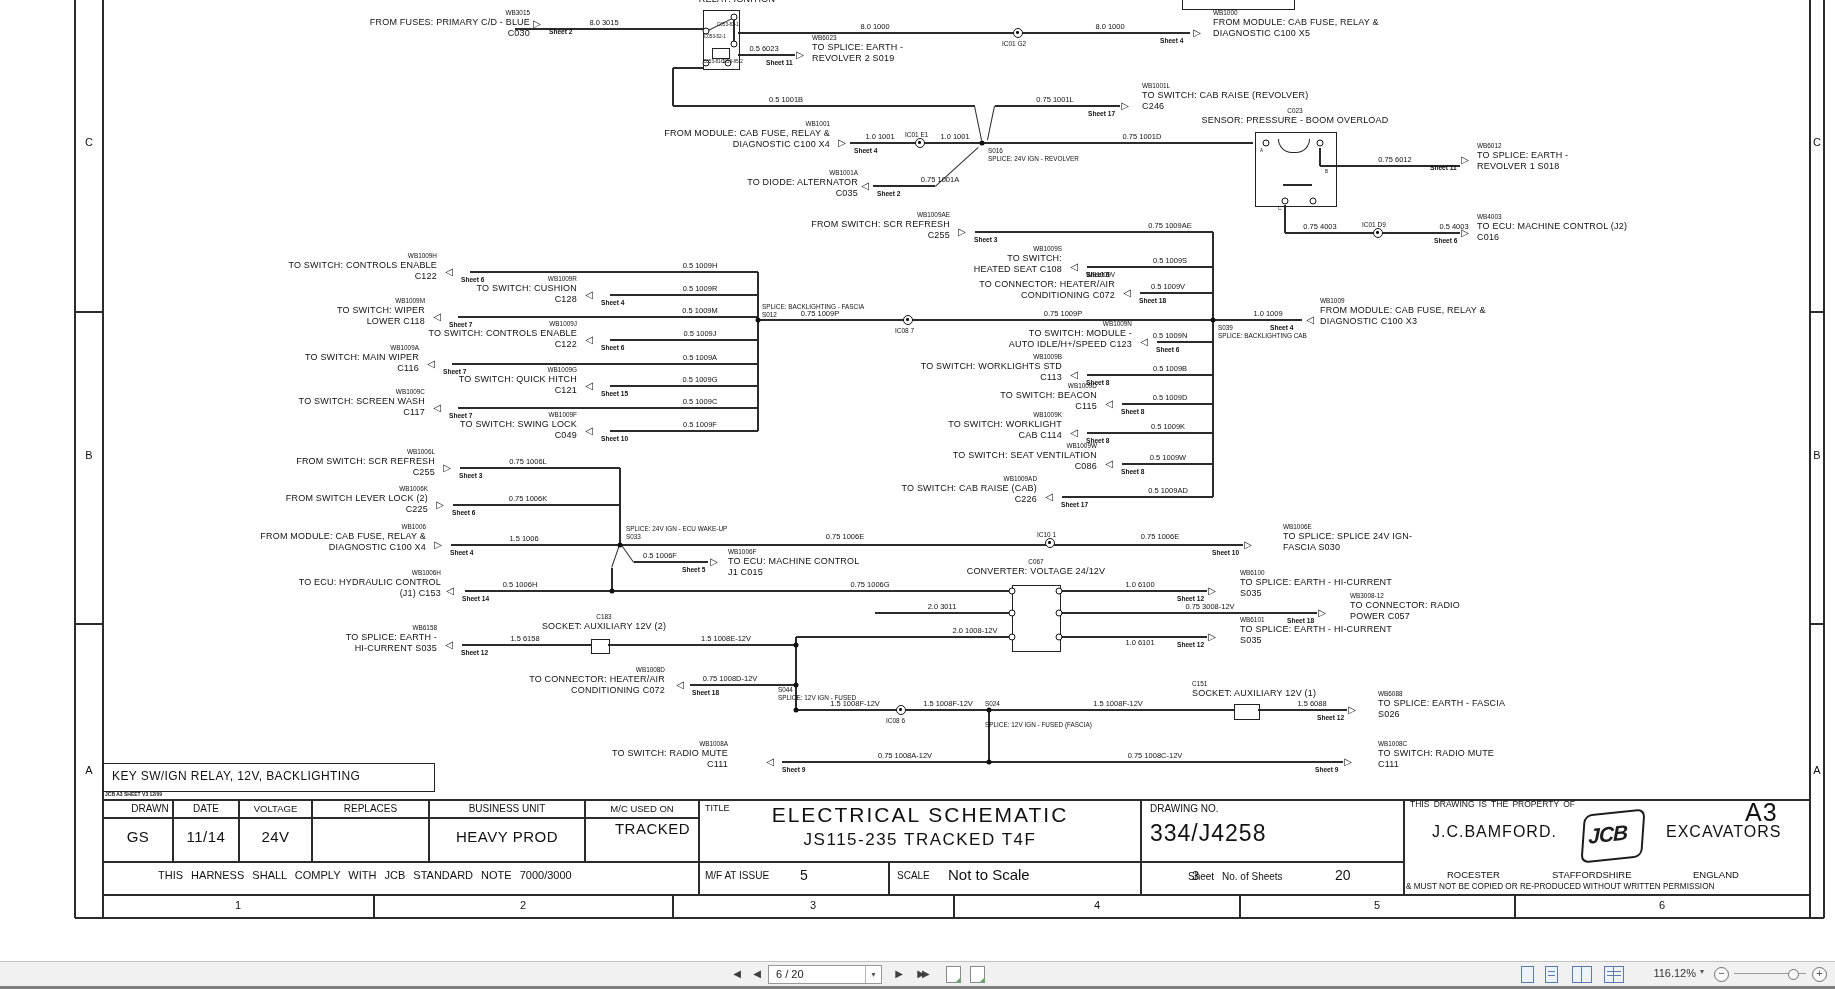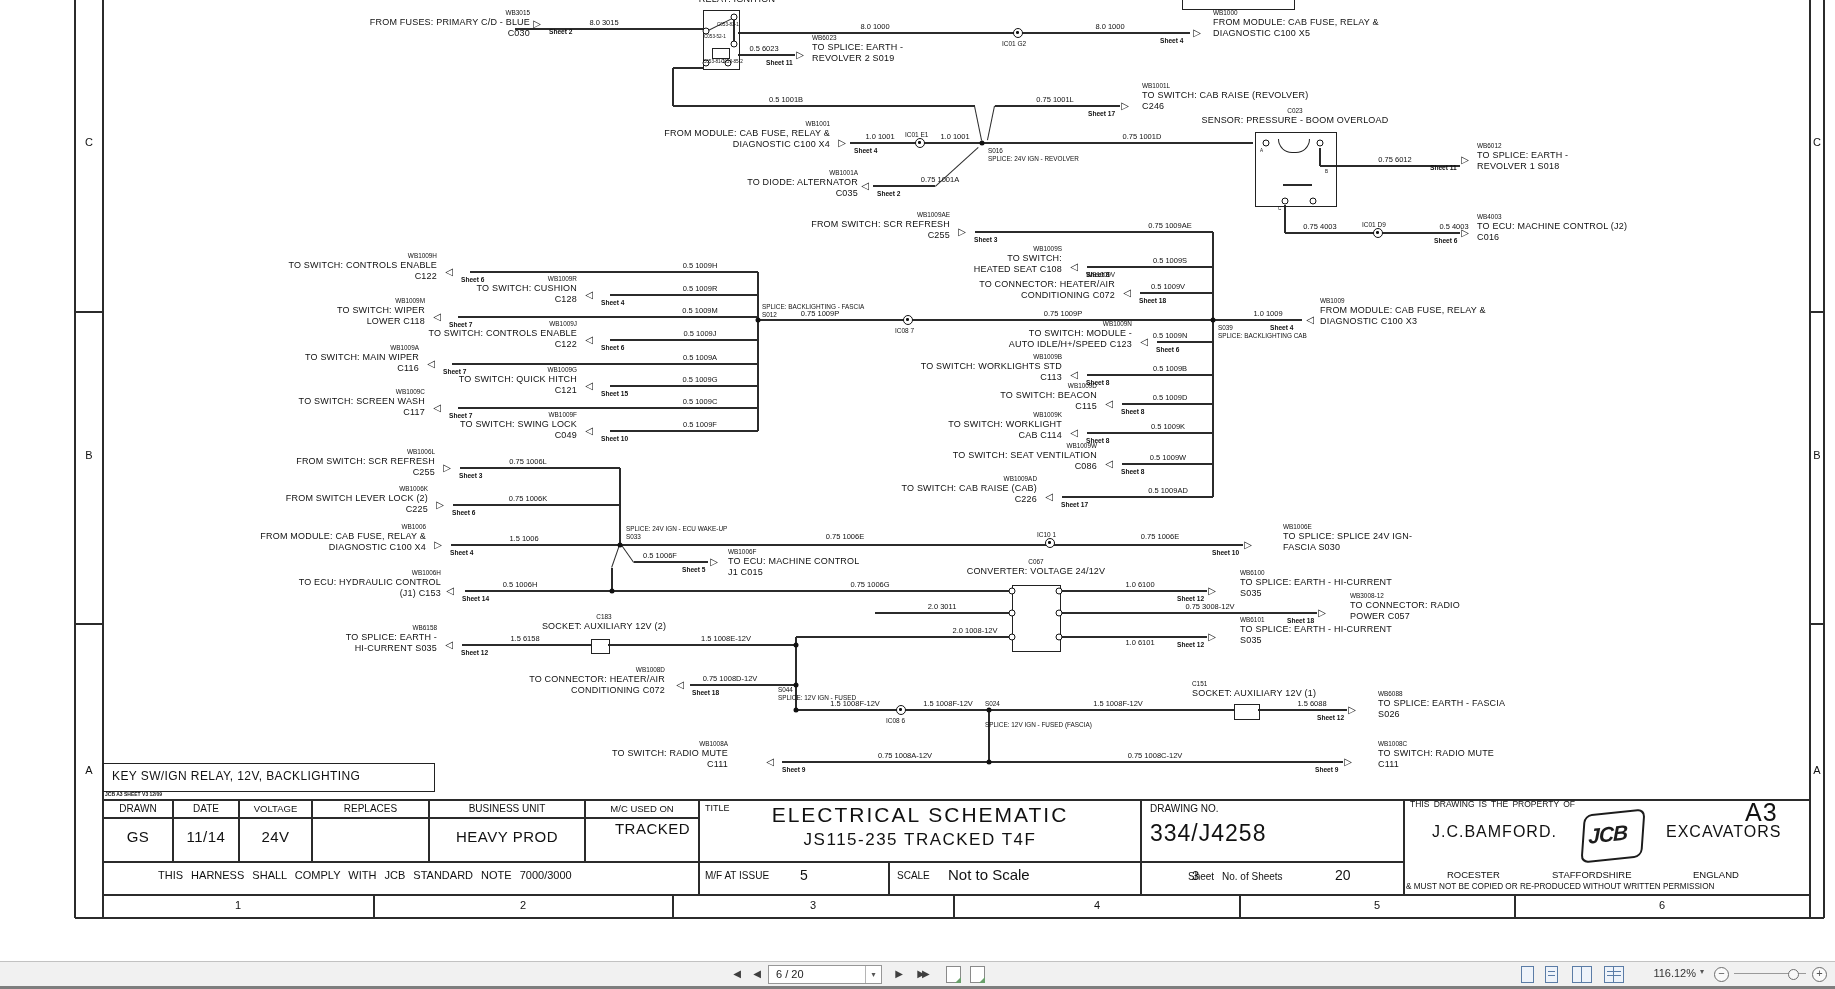--- a/index.html
+++ b/index.html
@@ -505,21 +505,21 @@
         <div class="tri" style="left: 770px; top: 762px;">◁</div>
         <div class="sht" style="left: 782px; top: 766px;">Sheet 9</div>
         <div class="tri" style="left: 1348px; top: 762px;">▷</div>
         <div class="sht" style="left: 1315px; top: 766px;">Sheet 9</div>
       </div>
 
     <div id="titleblock">
       <div class="tb" style="left:112px;top:769px;font-size:12px;letter-spacing:.4px;">KEY SW/IGN RELAY, 12V, BACKLIGHTING</div>
       <div class="tb" style="left:105px;top:791px;font-size:5px;font-weight:bold;">JCB A3 SHEET V3 12/09</div>
 
-      <div class="tb hdr" style="left:103px;top:803px;width:70px;">DRAWN</div>
+      <div class="tb hdr" style="left:103px;top:803px;width:94px;">DRAWN</div>
       <div class="tb hdr" style="left:173px;top:803px;width:66px;">DATE</div>
       <div class="tb hdr" style="left:239px;top:803px;width:73px;font-size:9.5px;">VOLTAGE</div>
       <div class="tb hdr" style="left:312px;top:803px;width:117px;">REPLACES</div>
       <div class="tb hdr" style="left:429px;top:803px;width:156px;">BUSINESS UNIT</div>
       <div class="tb hdr" style="left:585px;top:803px;width:114px;font-size:9.5px;">M/C USED ON</div>
 
       <div class="tb val" style="left:103px;top:828px;width:70px;">GS</div>
       <div class="tb val" style="left:173px;top:828px;width:66px;">11/14</div>
       <div class="tb val" style="left:239px;top:828px;width:73px;">24V</div>
       <div class="tb val" style="left:312px;top:828px;width:117px;"></div>

